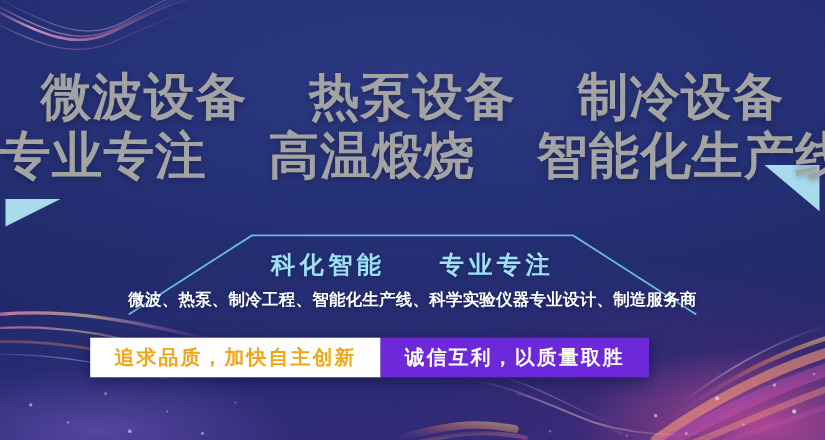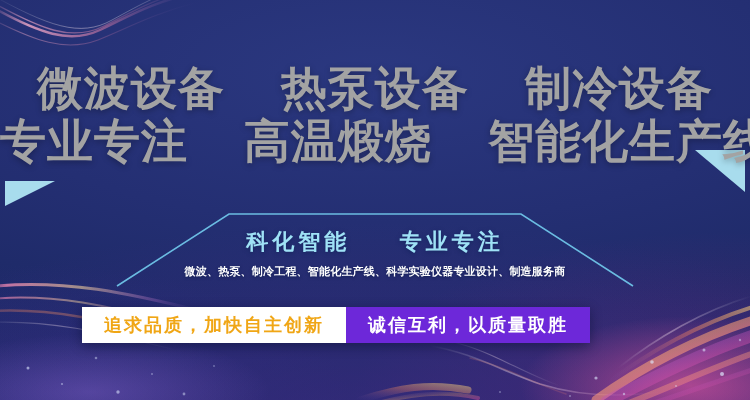--- a/index.html
+++ b/index.html
@@ -74,21 +74,21 @@
     letter-spacing:4px;
     line-height:34px;
     text-shadow:0 1px 4px rgba(10,30,80,.6);
   }
   .slogan .gap{display:inline-block;width:26px;}
 
   .subline{
     position:absolute;left:0;right:0;top:263px;
     text-align:center;
     color:#ffffff;
-    font-size:11px;
+    font-size:15px;
     font-weight:bold;
     letter-spacing:.2px;
     line-height:18px;
     text-shadow:0 1px 3px rgba(10,25,70,.75);
   }
 
   
   .pills{
     position:absolute;left:82px;top:307px;
     display:flex;align-items:stretch;

